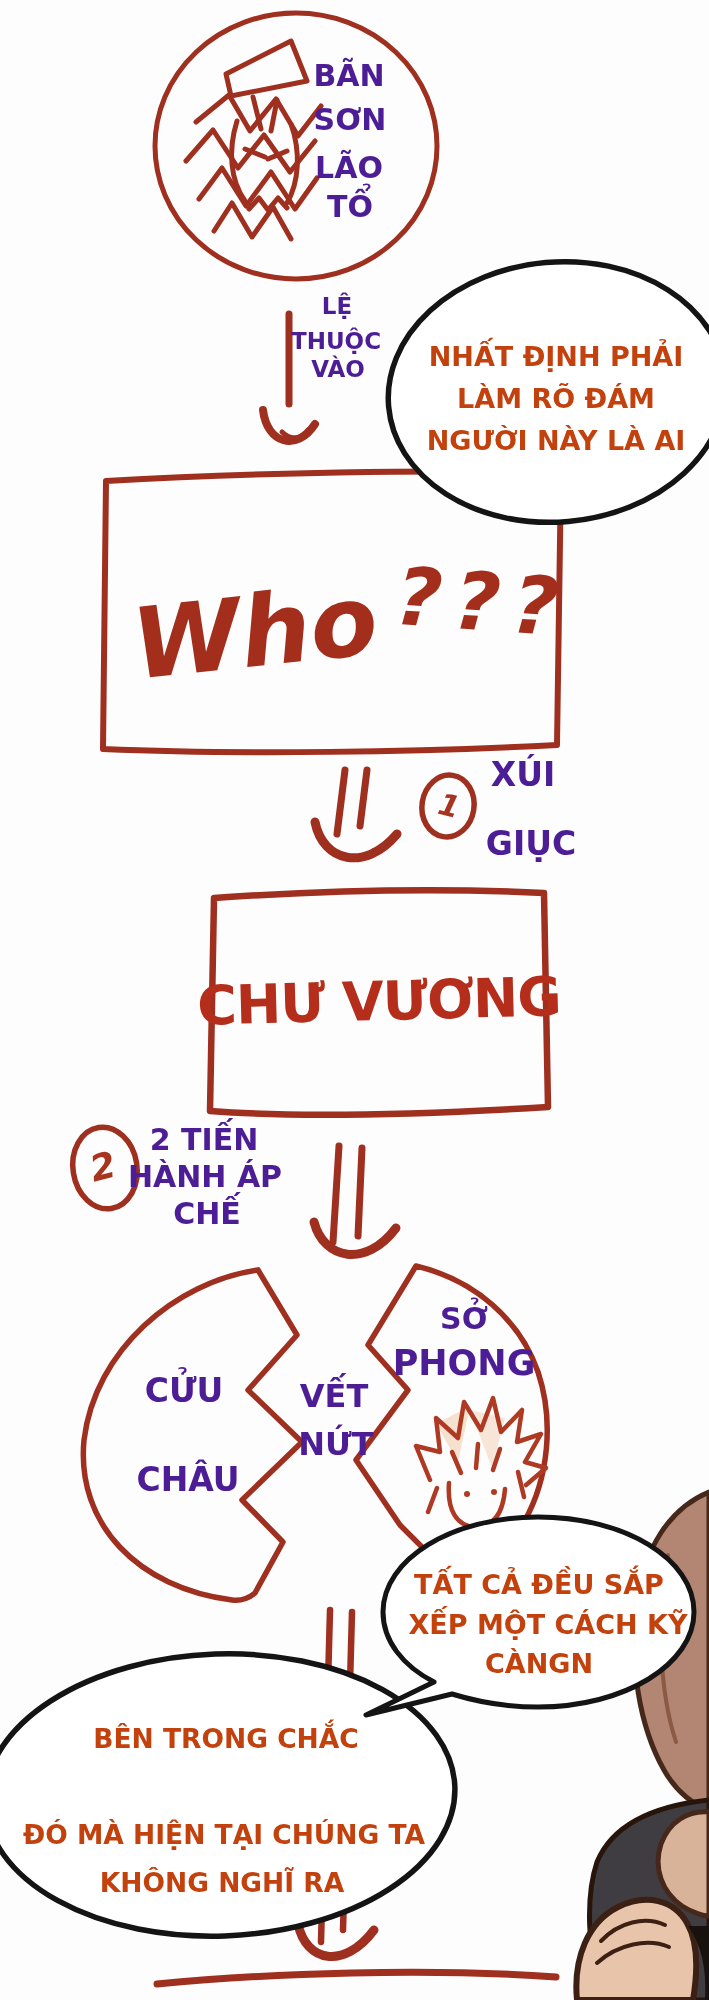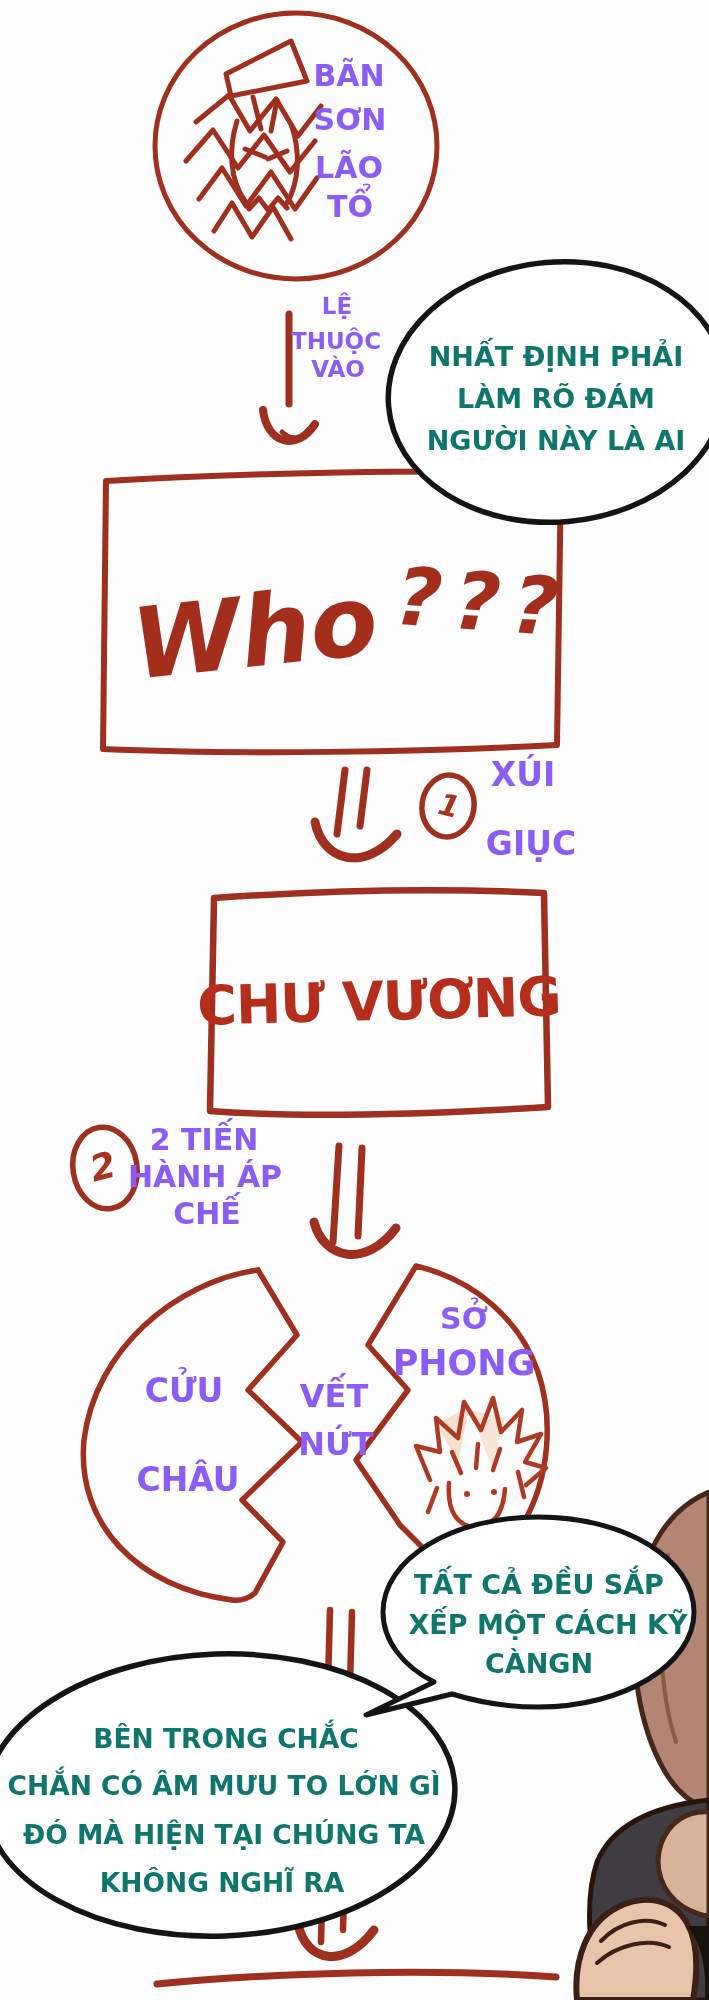--- a/index.html
+++ b/index.html
@@ -1,23 +1,23 @@
 <!DOCTYPE html>
 <html><head>
 <meta charset="utf-8">
 <style>
   html,body { margin:0; padding:0; background:#e8e8e8; }
   .page { position:relative; width:709px; height:2000px; background:#fdfdfd; overflow:hidden;
           font-family:"DejaVu Sans", sans-serif; }
   .page svg { position:absolute; left:0; top:0; }
   .t { position:absolute; font-weight:bold; white-space:nowrap;
        transform:translate(-50%,-50%); text-align:center; line-height:1; }
-  .red  { color:#8b5cf6; }
+  .red  { color:#4c1d95; }
   .title-red { color:#b52d1b; }
-  .blk  { color:#0f766e; }
+  .blk  { color:#c2410c; }
   .who  { color:#a42e1c; font-style:italic; }
   .num  { color:#a8341f; font-style:italic; }
 </style>
 </head>
 <body>
 
 <div class="page">
 
 <svg width="709" height="2000" viewBox="0 0 709 2000">
   <g fill="none" stroke-linecap="round" stroke-linejoin="round">
@@ -144,17 +144,16 @@
 <div class="t red" style="left:334px;top:1396px;font-size:32px">VẾT</div>
 <div class="t red" style="left:336px;top:1444px;font-size:32px">NỨT</div>
 <div class="t red" style="left:464px;top:1319px;font-size:30px">SỞ</div>
 <div class="t red" style="left:464px;top:1363px;font-size:35px">PHONG</div>
 
 <div class="t blk" style="left:539px;top:1584px;font-size:27px">TẤT CẢ ĐỀU SẮP</div>
 <div class="t blk" style="left:548px;top:1624px;font-size:27px">XẾP MỘT CÁCH KỸ</div>
 <div class="t blk" style="left:539px;top:1663px;font-size:27px">CÀNGN</div>
 
 <div class="t blk" style="left:226px;top:1739px;font-size:26.5px">BÊN TRONG CHẮC</div>
-<div class="t blk" style="left:224px;top:1786px;font-size:26.5px">CHẮN CÓ ÂM MƯU TO LỚN GÌ</div>
 <div class="t blk" style="left:222px;top:1883px;font-size:26.5px">KHÔNG NGHĨ RA</div>
 <div class="t blk" style="left:224px;top:1835px;font-size:26.5px">ĐÓ MÀ HIỆN TẠI CHÚNG TA</div>
 
 </div>
 
 </body></html>

